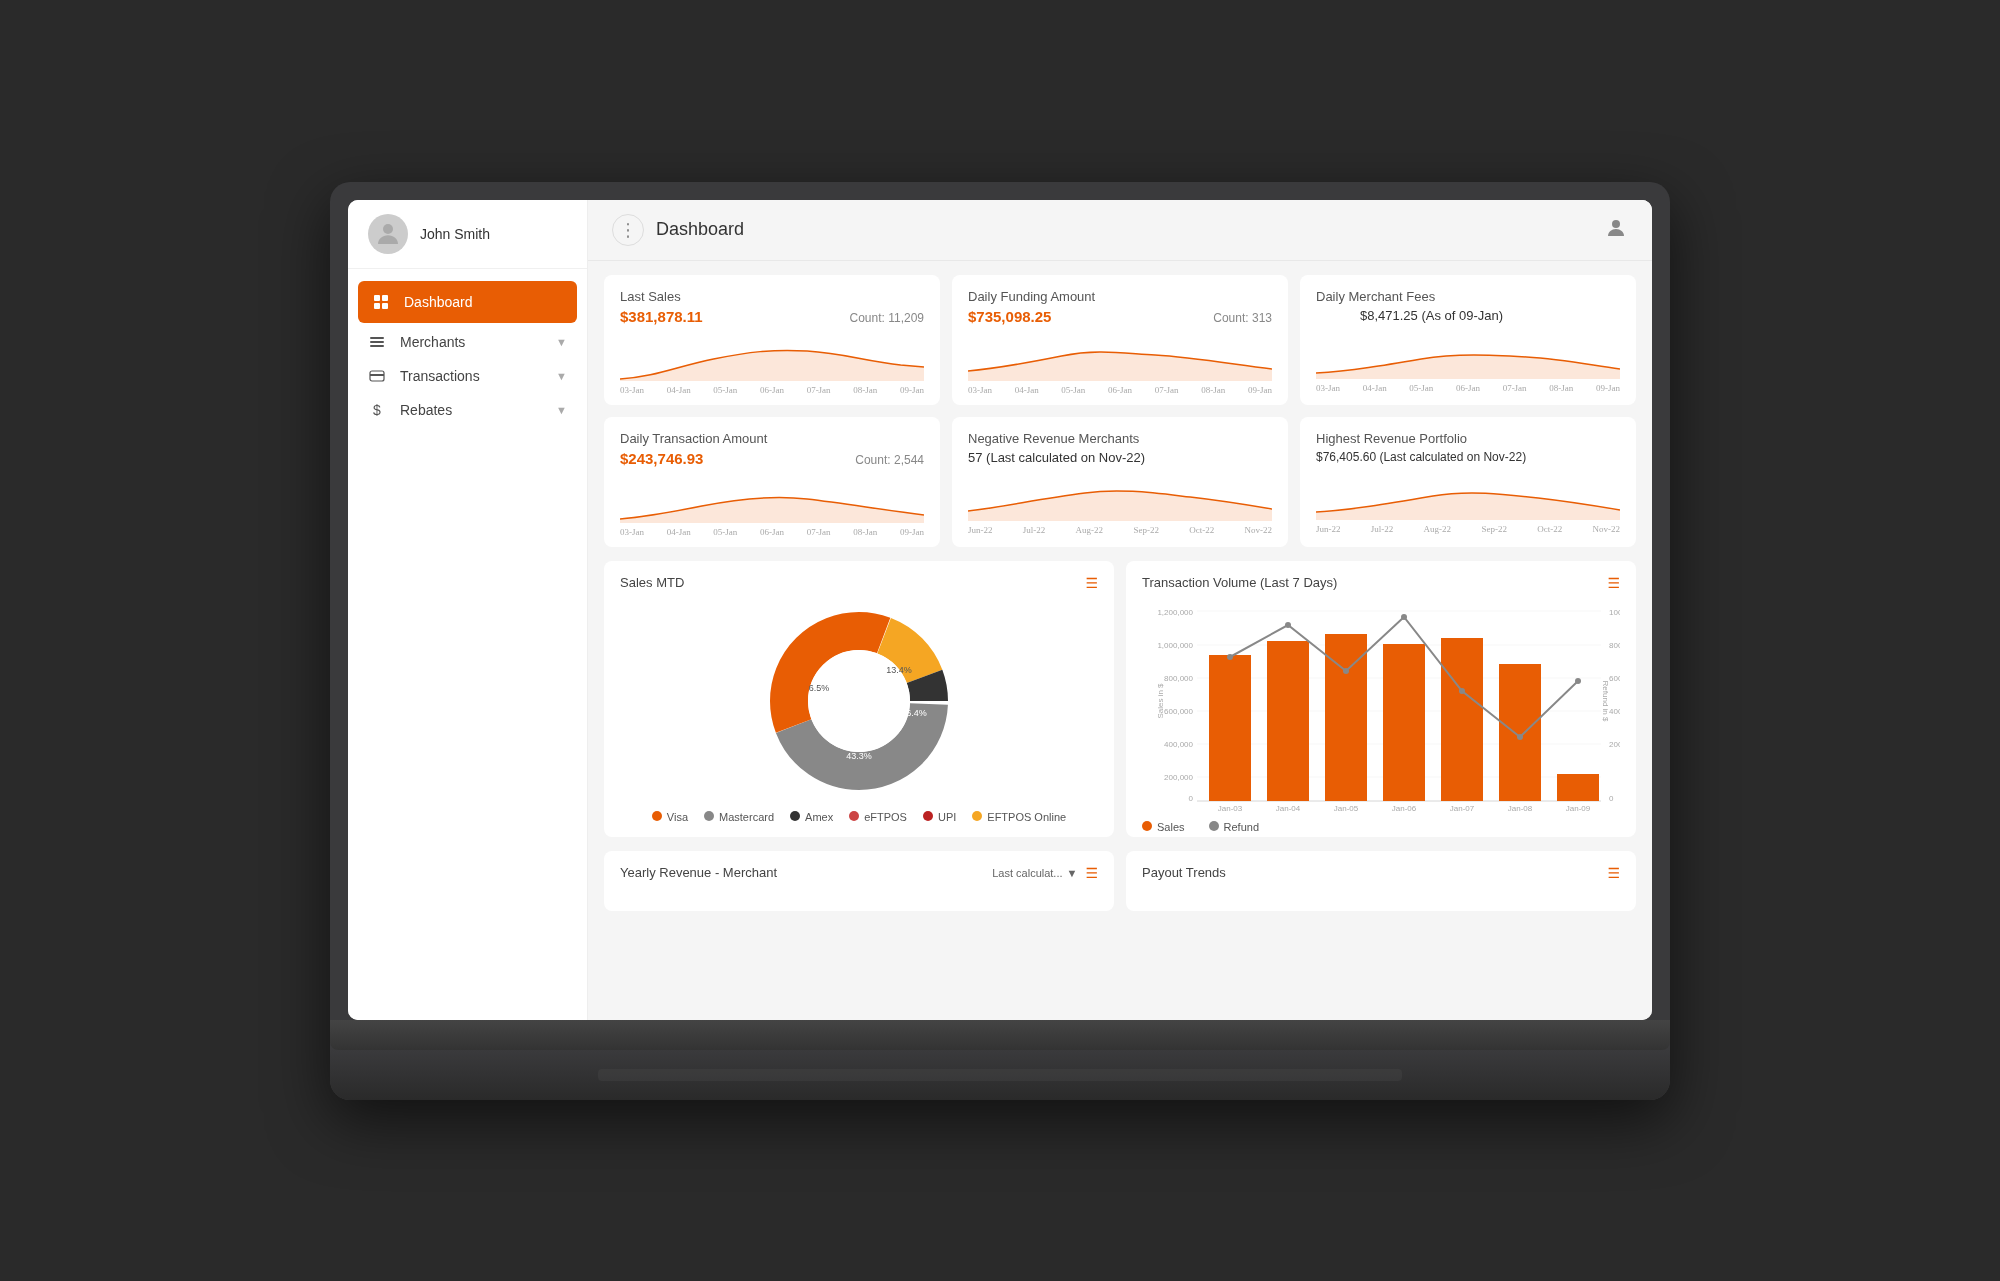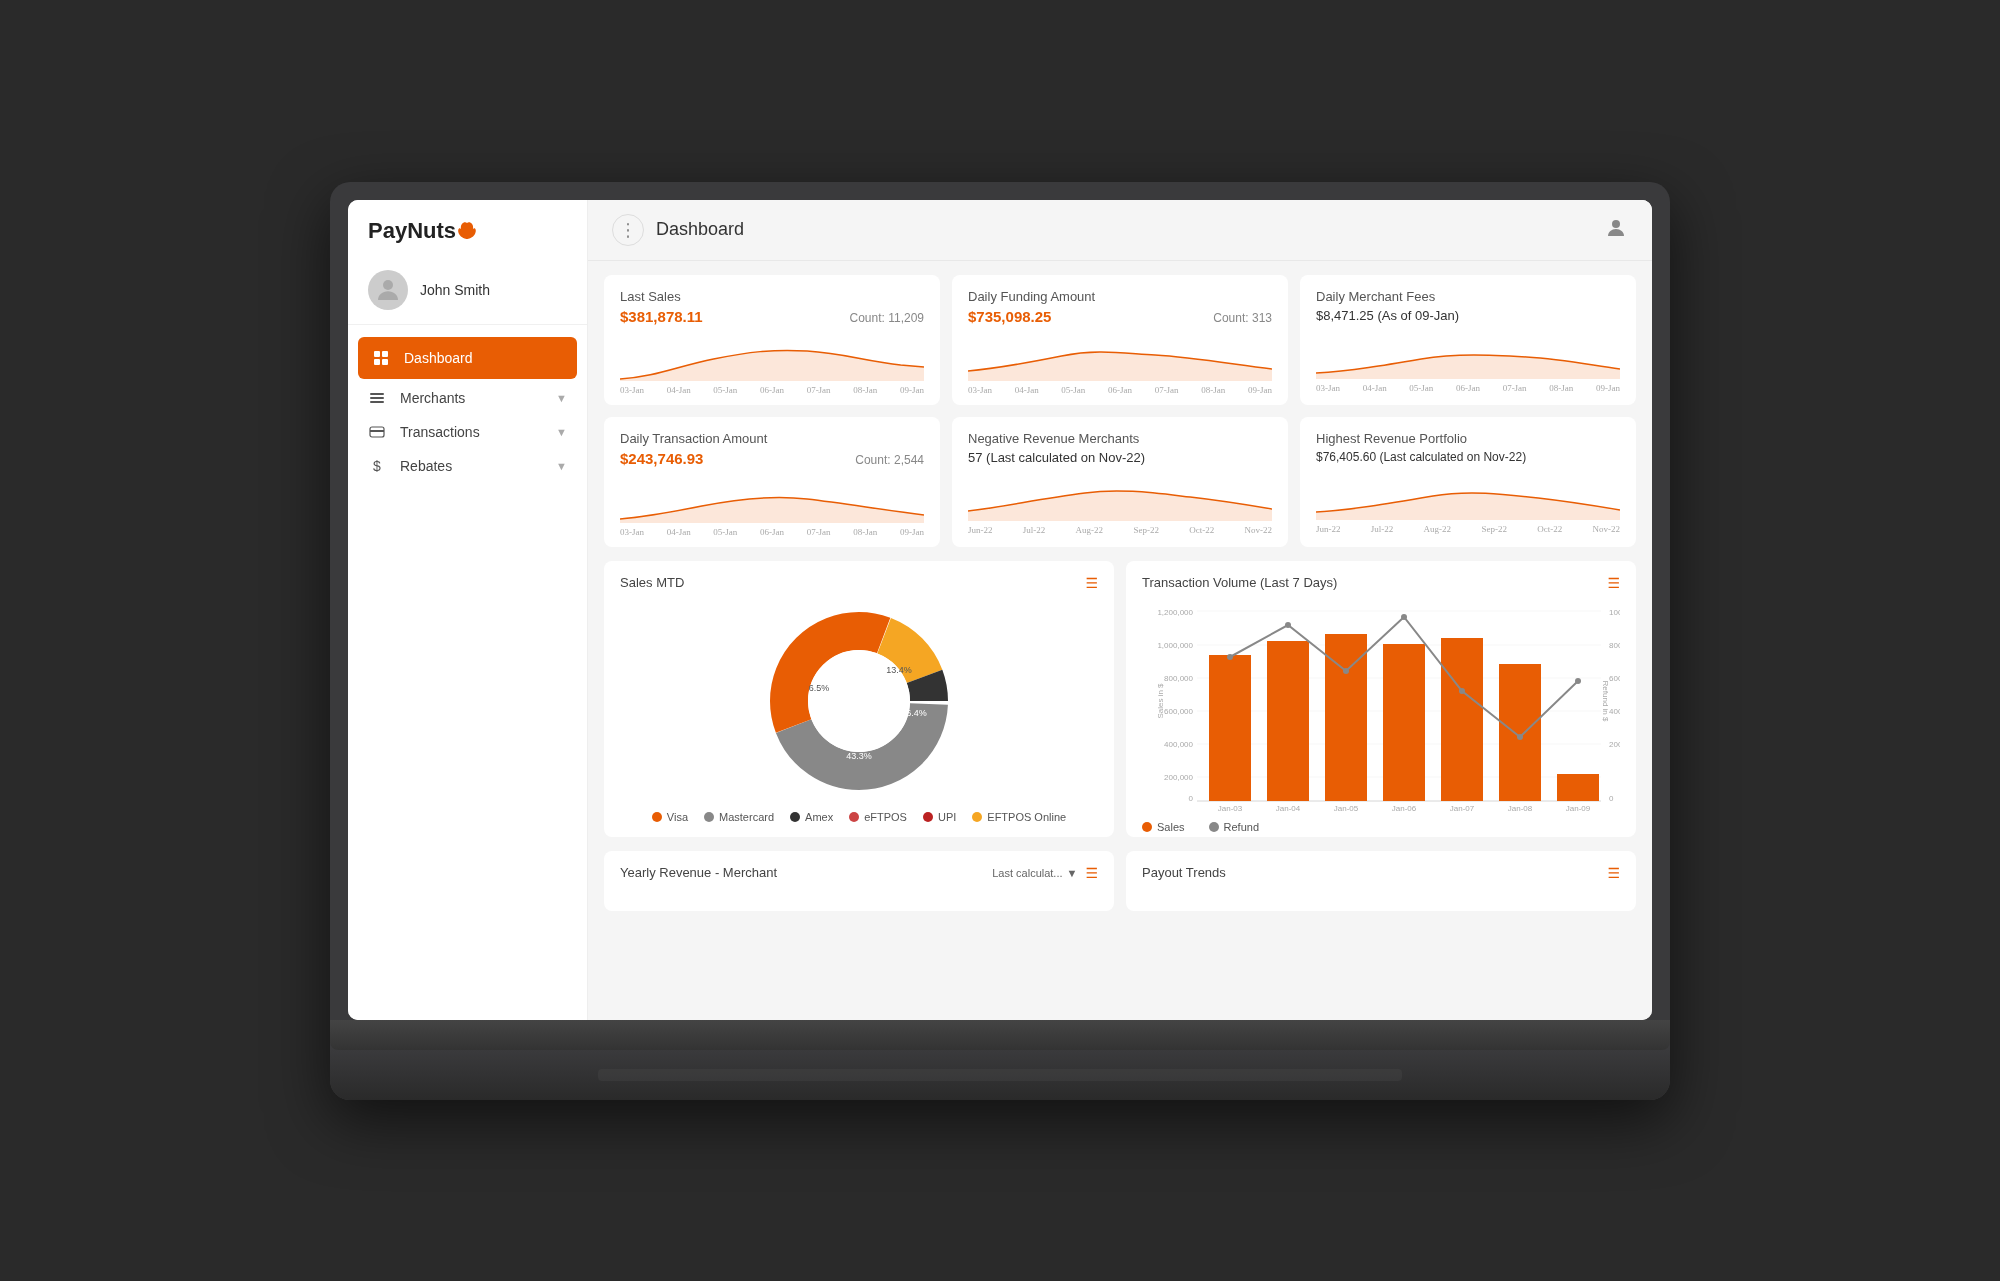--- a/index.html
+++ b/index.html
@@ -236,21 +236,21 @@
     }
     .donut-legend {
       display: flex;
       flex-wrap: wrap;
       gap: 8px 16px;
       justify-content: center;
       margin-top: 10px;
     }
     .legend-item {
       display: flex;
-      align-items: center;
+      align-items: flex-start;
       gap: 5px;
       font-size: 11px;
       color: #555;
     }
     .legend-dot {
       width: 10px;
       height: 10px;
       border-radius: 50%;
     }
     
@@ -324,26 +324,20 @@
     .spark-line { fill: none; stroke: #e85d04; stroke-width: 1.5; }
   </style>
 </head>
 <body>
 
 <div class="laptop-outer">
   <div class="laptop-screen">
     <div class="app-container">
 
       <div class="sidebar">
-        <div class="sidebar-logo">
-          <span class="logo-text">PayNuts</span>
-          <svg width="22" height="20" viewBox="0 0 22 20">
-            <path d="M11 2 C13 0, 18 2, 17 8 C19 6, 21 9, 19 13 C17 17, 12 18, 11 18 C10 18, 5 17, 3 13 C1 9, 3 6, 5 8 C4 2, 9 0, 11 2Z" fill="#e85d04"></path>
-          </svg>
-        </div>
         <div class="user-section">
           <div class="avatar">
             <svg viewBox="0 0 24 24" fill="#aaa">
               <circle cx="12" cy="8" r="4"></circle>
               <path d="M4 20c0-4 3.6-7 8-7s8 3 8 7"></path>
             </svg>
           </div>
           <span class="user-name">John Smith</span>
         </div>
         <nav class="nav-items">
@@ -452,21 +446,21 @@
                 <span>06-Jan</span>
                 <span>07-Jan</span>
                 <span>08-Jan</span>
                 <span>09-Jan</span>
             </div>
           </div>
 
           <div class="stat-card">
             <div class="stat-title">Daily Merchant Fees</div>
             <div class="stat-row">
-              <span class="stat-value" style="color:#333; font-weight:400; font-size:13px;">$8,471.25 (As of 09-Jan)</span>
+              <span class="stat-value" style="color:#333; font-weight:400; font-size:13px;margin-left:44px;">$8,471.25 (As of 09-Jan)</span>
             </div>
             <div class="stat-chart">
               <svg class="sparkline-svg" viewBox="0 0 260 50" preserveAspectRatio="none">
                 <path class="spark-fill" d="M0,44 C30,42 60,36 90,30 C120,24 150,26 180,28 C210,30 230,35 260,40 L260,50 L0,50Z"></path>
                 <path class="spark-line" d="M0,44 C30,42 60,36 90,30 C120,24 150,26 180,28 C210,30 230,35 260,40"></path>
               </svg>
             </div>
             <div class="stat-dates">
               <span>03-Jan</span>
                 <span>04-Jan</span>

